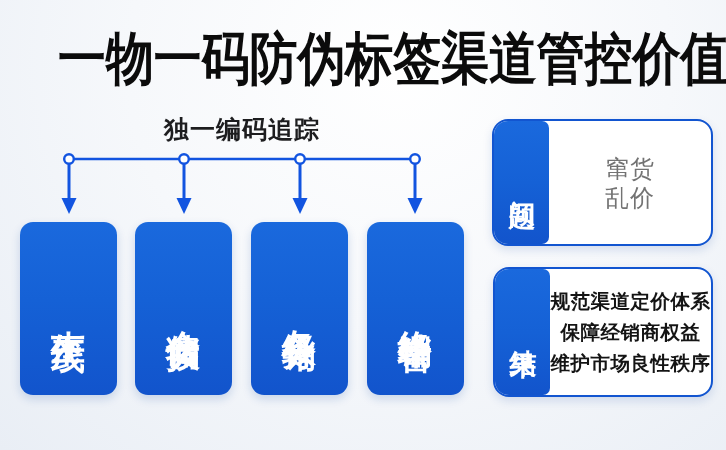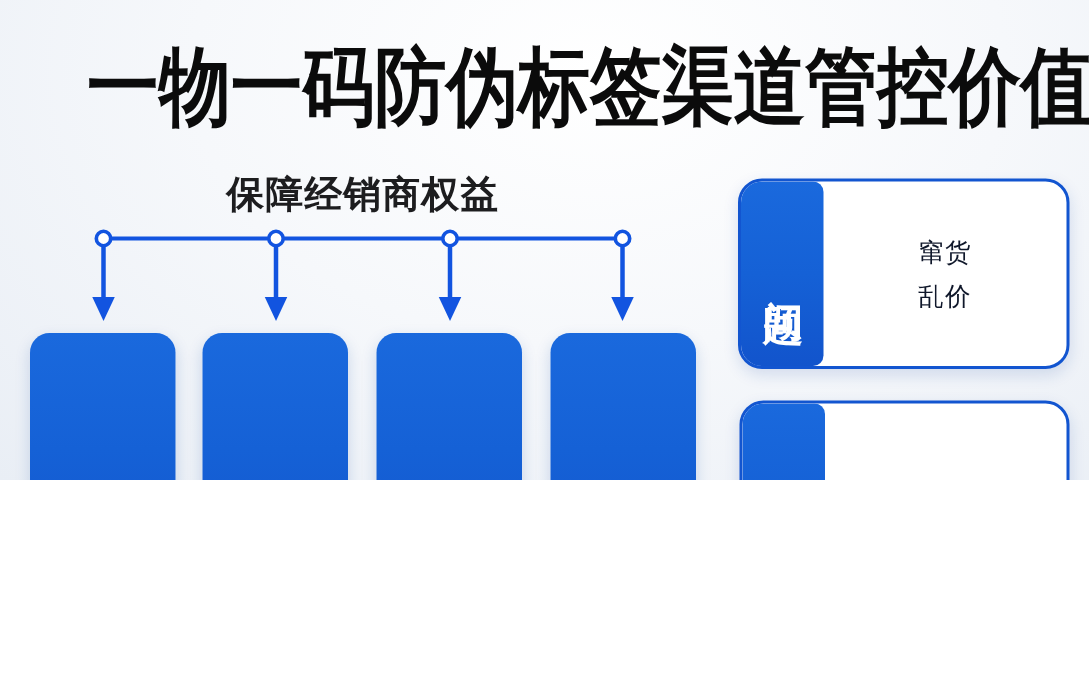--- a/index.html
+++ b/index.html
@@ -13,21 +13,21 @@
   }
   * { margin: 0; padding: 0; box-sizing: border-box; }
   html, body { width: 726px; height: 450px; }
   body {
     font-family: "Liberation Sans", "DejaVu Sans", sans-serif;
     overflow: hidden;
   }
   .canvas {
     position: relative;
     width: 726px;
-    height: 320px;
+    height: 450px;
     background: radial-gradient(ellipse at 55% 15%, var(--bg-top) 0%, #f6f8fb 48%, var(--bg-bottom) 100%);
     overflow: hidden;
   }
 
   
   .title {
     position: absolute;
     top: 27px;
     left: 0;
     width: 726px;
@@ -134,43 +134,43 @@
     line-height: 1;
   }
   .side-content {
     flex: 1;
     display: flex;
     flex-direction: column;
     align-items: center;
     justify-content: center;
   }
   .problem .side-item {
-    font-size: 17px;
+    font-size: 24px;
     line-height: 29px;
     font-weight: 500;
-    color: #0f172a;
+    color: #737373;
     letter-spacing: 1px;
   }
   .result .side-item {
     font-size: 19.5px;
     line-height: 31px;
     font-weight: 700;
     color: #141414;
     letter-spacing: 0.5px;
     white-space: nowrap;
   }
 </style>
 </head>
 <body>
 
 <div class="canvas">
 
   <h1 class="title">一物一码防伪标签渠道管控价值</h1>
 
-  <div class="tracking-label">保障经销商权益</div>
+  <div class="tracking-label">独一编码追踪</div>
 
   <svg class="connector" viewBox="0 0 466 85" xmlns="http://www.w3.org/2000/svg" aria-hidden="true">
     <path class="stroke" d="M69 19 H415" stroke-width="2.6"></path>
     <path class="stroke" d="M69 23 V60" stroke-width="3"></path>
     <path class="stroke" d="M184 23 V60" stroke-width="3"></path>
     <path class="stroke" d="M300 23 V60" stroke-width="3"></path>
     <path class="stroke" d="M415 23 V60" stroke-width="3"></path>
     <polygon class="head" points="61.5,58 76.5,58 69,74"></polygon>
     <polygon class="head" points="176.5,58 191.5,58 184,74"></polygon>
     <polygon class="head" points="292.5,58 307.5,58 300,74"></polygon>
@@ -201,15 +201,20 @@
     <div class="side-content">
       <div class="side-item">窜货</div>
       <div class="side-item">乱价</div>
     </div>
   </div>
 
   <div class="side-card result">
     <div class="side-tab">
       <span class="side-tab-text">结果</span>
     </div>
+    <div class="side-content">
+      <div class="side-item">规范渠道定价体系</div>
+      <div class="side-item">保障经销商权益</div>
+      <div class="side-item">维护市场良性秩序</div>
+    </div>
   </div>
 
 </div>
 
 </body></html>

